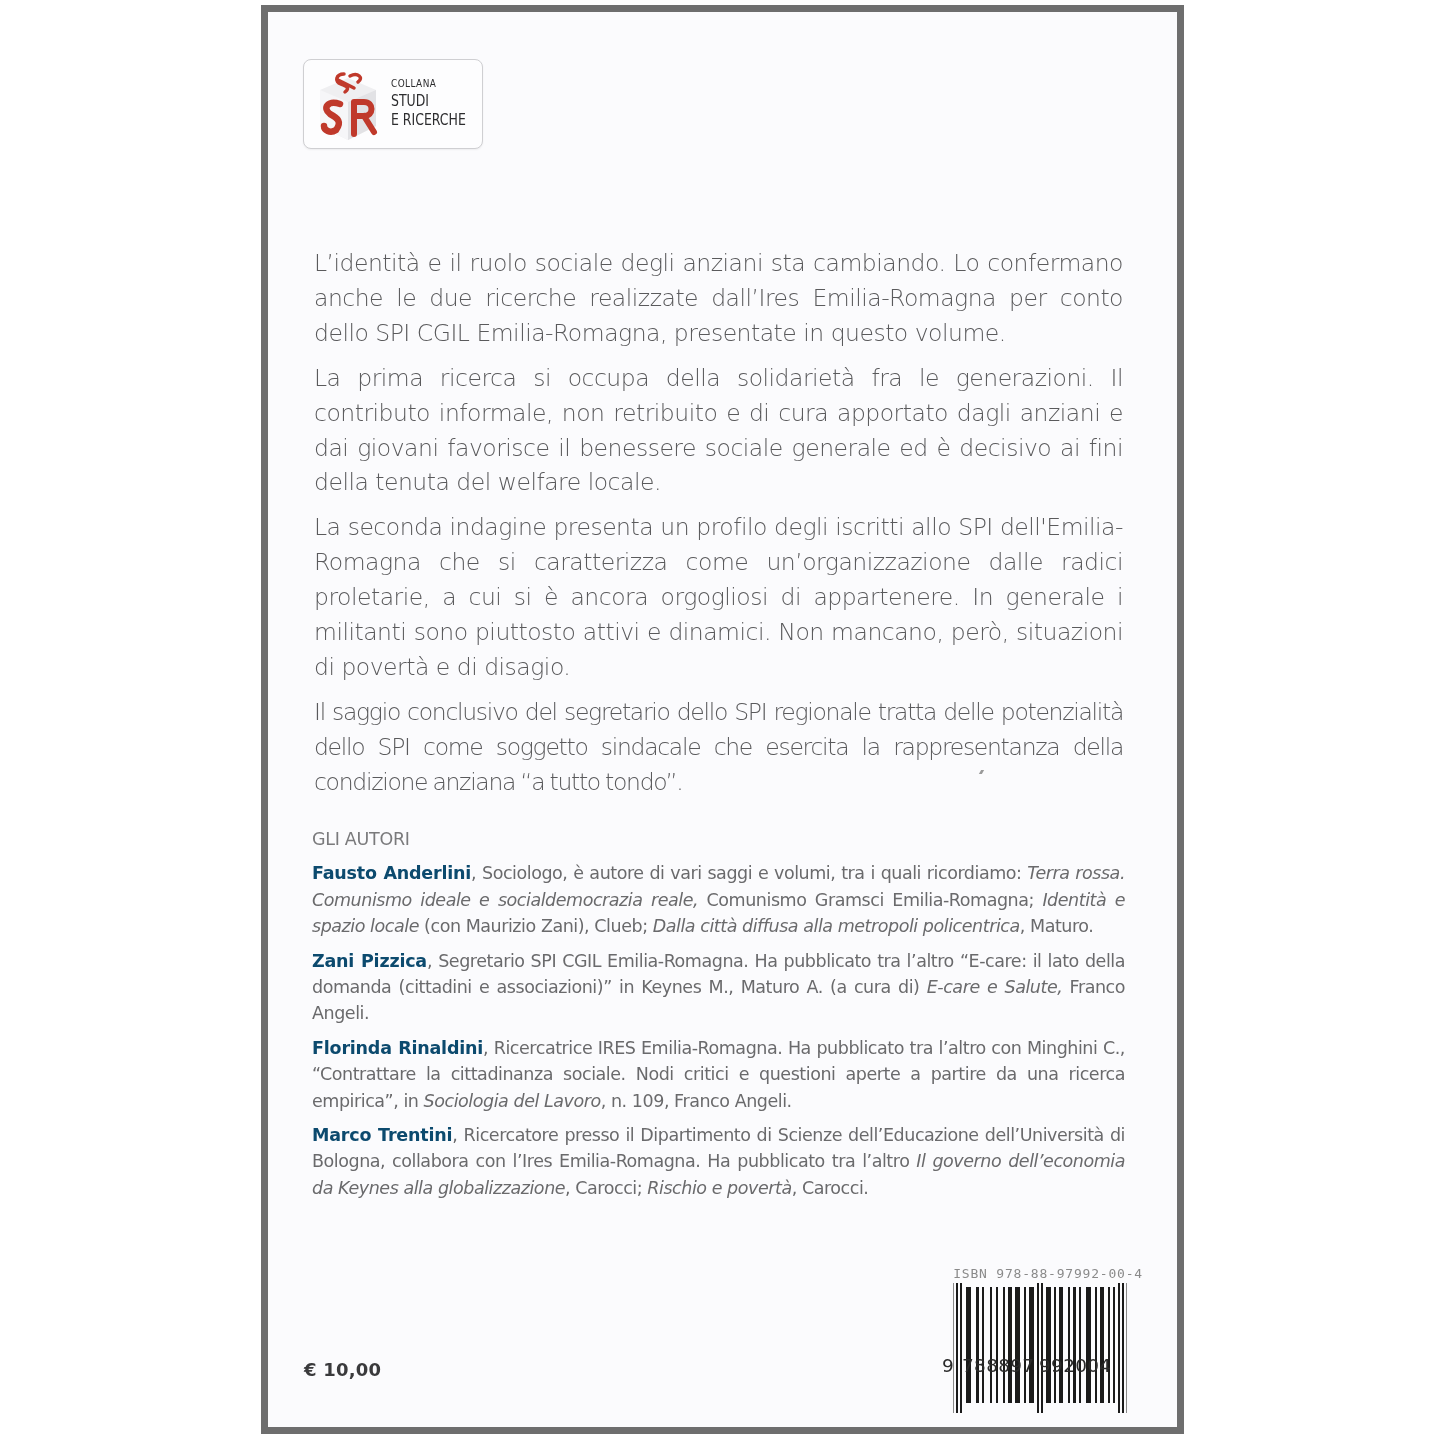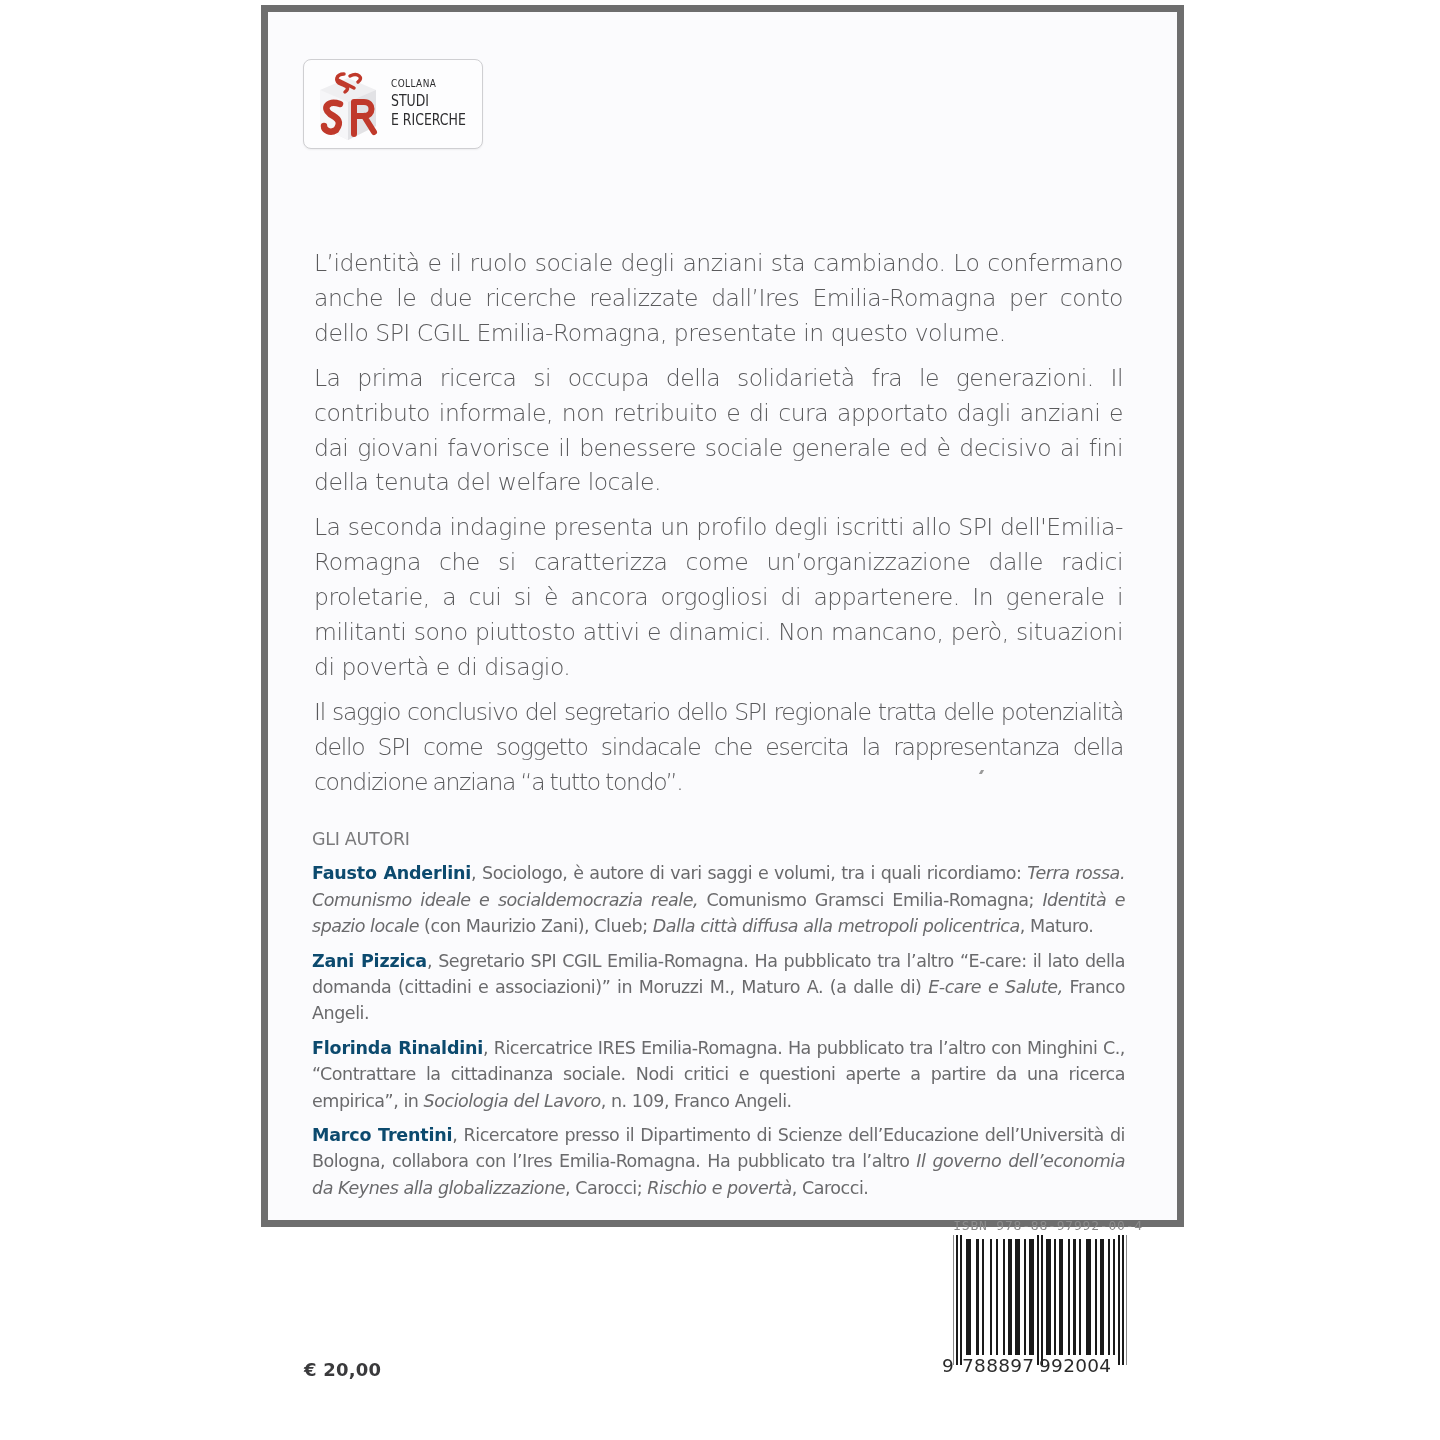--- a/index.html
+++ b/index.html
@@ -2,21 +2,21 @@
 <html><head>
 <meta charset="utf-8">
 <style>
   html, body { margin: 0; padding: 0; }
   body {
     width: 1440px; height: 1440px; background: #ffffff;
     position: relative; overflow: hidden;
     font-family: "DejaVu Sans", sans-serif;
   }
   .cover {
-    position: absolute; left: 261px; top: 5px; width: 923px; height: 1222px;
+    position: absolute; left: 261px; top: 5px; width: 923px; height: 1429px;
     box-sizing: border-box; border: 7px solid #6e6e6e; background: #fbfbfd; padding-left: 25px;
   }
   .logo-box {
     position: absolute; left: 35px; top: 47px; width: 178px; height: 88px;
     border: 1px solid #cfcfd2; border-radius: 8px; background: #fdfdfe;
     box-shadow: 0 1px 2px rgba(0,0,0,0.06);
   }
   .logo-mark { position: absolute; left: 10px; top: 8px; width: 68px; height: 74px; }
   .logo-text {
     position: absolute; left: 87px; top: 18px; color: #2c2c2e;
@@ -43,21 +43,21 @@
     text-align: justify; letter-spacing: -0.45px;
   }
   .authors p { margin: 8px; }
   .authors .heading { color: #7a7a7c; letter-spacing: -0.3px; }
   .authors b { color: #0c4a6e; font-weight: bold; letter-spacing: -0.2px; }
   .authors i { font-style: italic; }
 
   .barcode-block { position: absolute; left: 670px; top: 1206px; width: 210px; }
   .isbn-label {
     font-family: "DejaVu Sans Mono", monospace; font-size: 13px; color: #8a8a8a;
-    letter-spacing: 0.8px; text-align: right; width: 205px; white-space: nowrap;
+    letter-spacing: 0.8px; text-align: right; width: 205px; white-space: nowrap; margin-top: 48px;
   }
   .barcode-svg { display: block; margin-top: 2px; }
   .barcode-digits {
     position: absolute; left: 0; top: 137px; width: 210px;
     font-family: "DejaVu Sans", sans-serif; font-size: 18.5px; color: #2a2a2a;
     white-space: nowrap;
   }
   .bd-first { position: absolute; left: 4px; }
   .bd-left { position: absolute; left: 24px; letter-spacing: 0.3px; }
   .bd-right { position: absolute; left: 101px; letter-spacing: 0.3px; }
@@ -97,21 +97,21 @@
   </div>
 
   <div class="stray-mark"></div>
 
   <div class="authors">
     <p class="heading">GLI AUTORI</p>
     <p>
       <b>Fausto Anderlini</b><span>, Sociologo, è autore di vari saggi e volumi, tra i quali ricordiamo: </span><i>Terra rossa. Comunismo ideale e socialdemocrazia reale,</i><span> Comunismo Gramsci Emilia-Romagna; </span><i>Identità e spazio locale</i><span> (con Maurizio Zani), Clueb; </span><i>Dalla città diffusa alla metropoli policentrica</i><span>, Maturo.</span>
     </p>
     <p>
-      <b>Zani Pizzica</b><span>, Segretario SPI CGIL Emilia-Romagna. Ha pubblicato tra l’altro “E-care: il lato della domanda (cittadini e associazioni)” in Moruzzi M., Maturo A. (a dalle di) </span><i>E-care e Salute,</i><span> Franco Angeli.</span>
+      <b>Zani Pizzica</b><span>, Segretario SPI CGIL Emilia-Romagna. Ha pubblicato tra l’altro “E-care: il lato della domanda (cittadini e associazioni)” in Keynes M., Maturo A. (a cura di) </span><i>E-care e Salute,</i><span> Franco Angeli.</span>
     </p>
     <p>
       <b>Florinda Rinaldini</b><span>, Ricercatrice IRES Emilia-Romagna. Ha pubblicato tra l’altro con Minghini C., “Contrattare la cittadinanza sociale. Nodi critici e questioni aperte a partire da una ricerca empirica”, in </span><i>Sociologia del Lavoro</i><span>, n. 109, Franco Angeli.</span>
     </p>
     <p>
       <b>Marco Trentini</b><span>, Ricercatore presso il Dipartimento di Scienze dell’Educazione dell’Università di Bologna, collabora con l’Ires Emilia-Romagna. Ha pubblicato tra l’altro </span><i>Il governo dell’economia da Keynes alla globalizzazione</i><span>, Carocci; </span><i>Rischio e povertà</i><span>, Carocci.</span>
     </p>
   </div>
 
   <div class="barcode-block">
@@ -151,14 +151,14 @@
         <rect x="188" y="0" width="1" height="130"></rect>
       </g>
     </svg>
     <div class="barcode-digits">
       <span class="bd-first">9</span>
       <span class="bd-left">788897</span>
       <span class="bd-right">992004</span>
     </div>
   </div>
 
-  <div class="price">€ 20,00</div>
+  <div class="price">€ 10,00</div>
 </div>
 
 </body></html>

